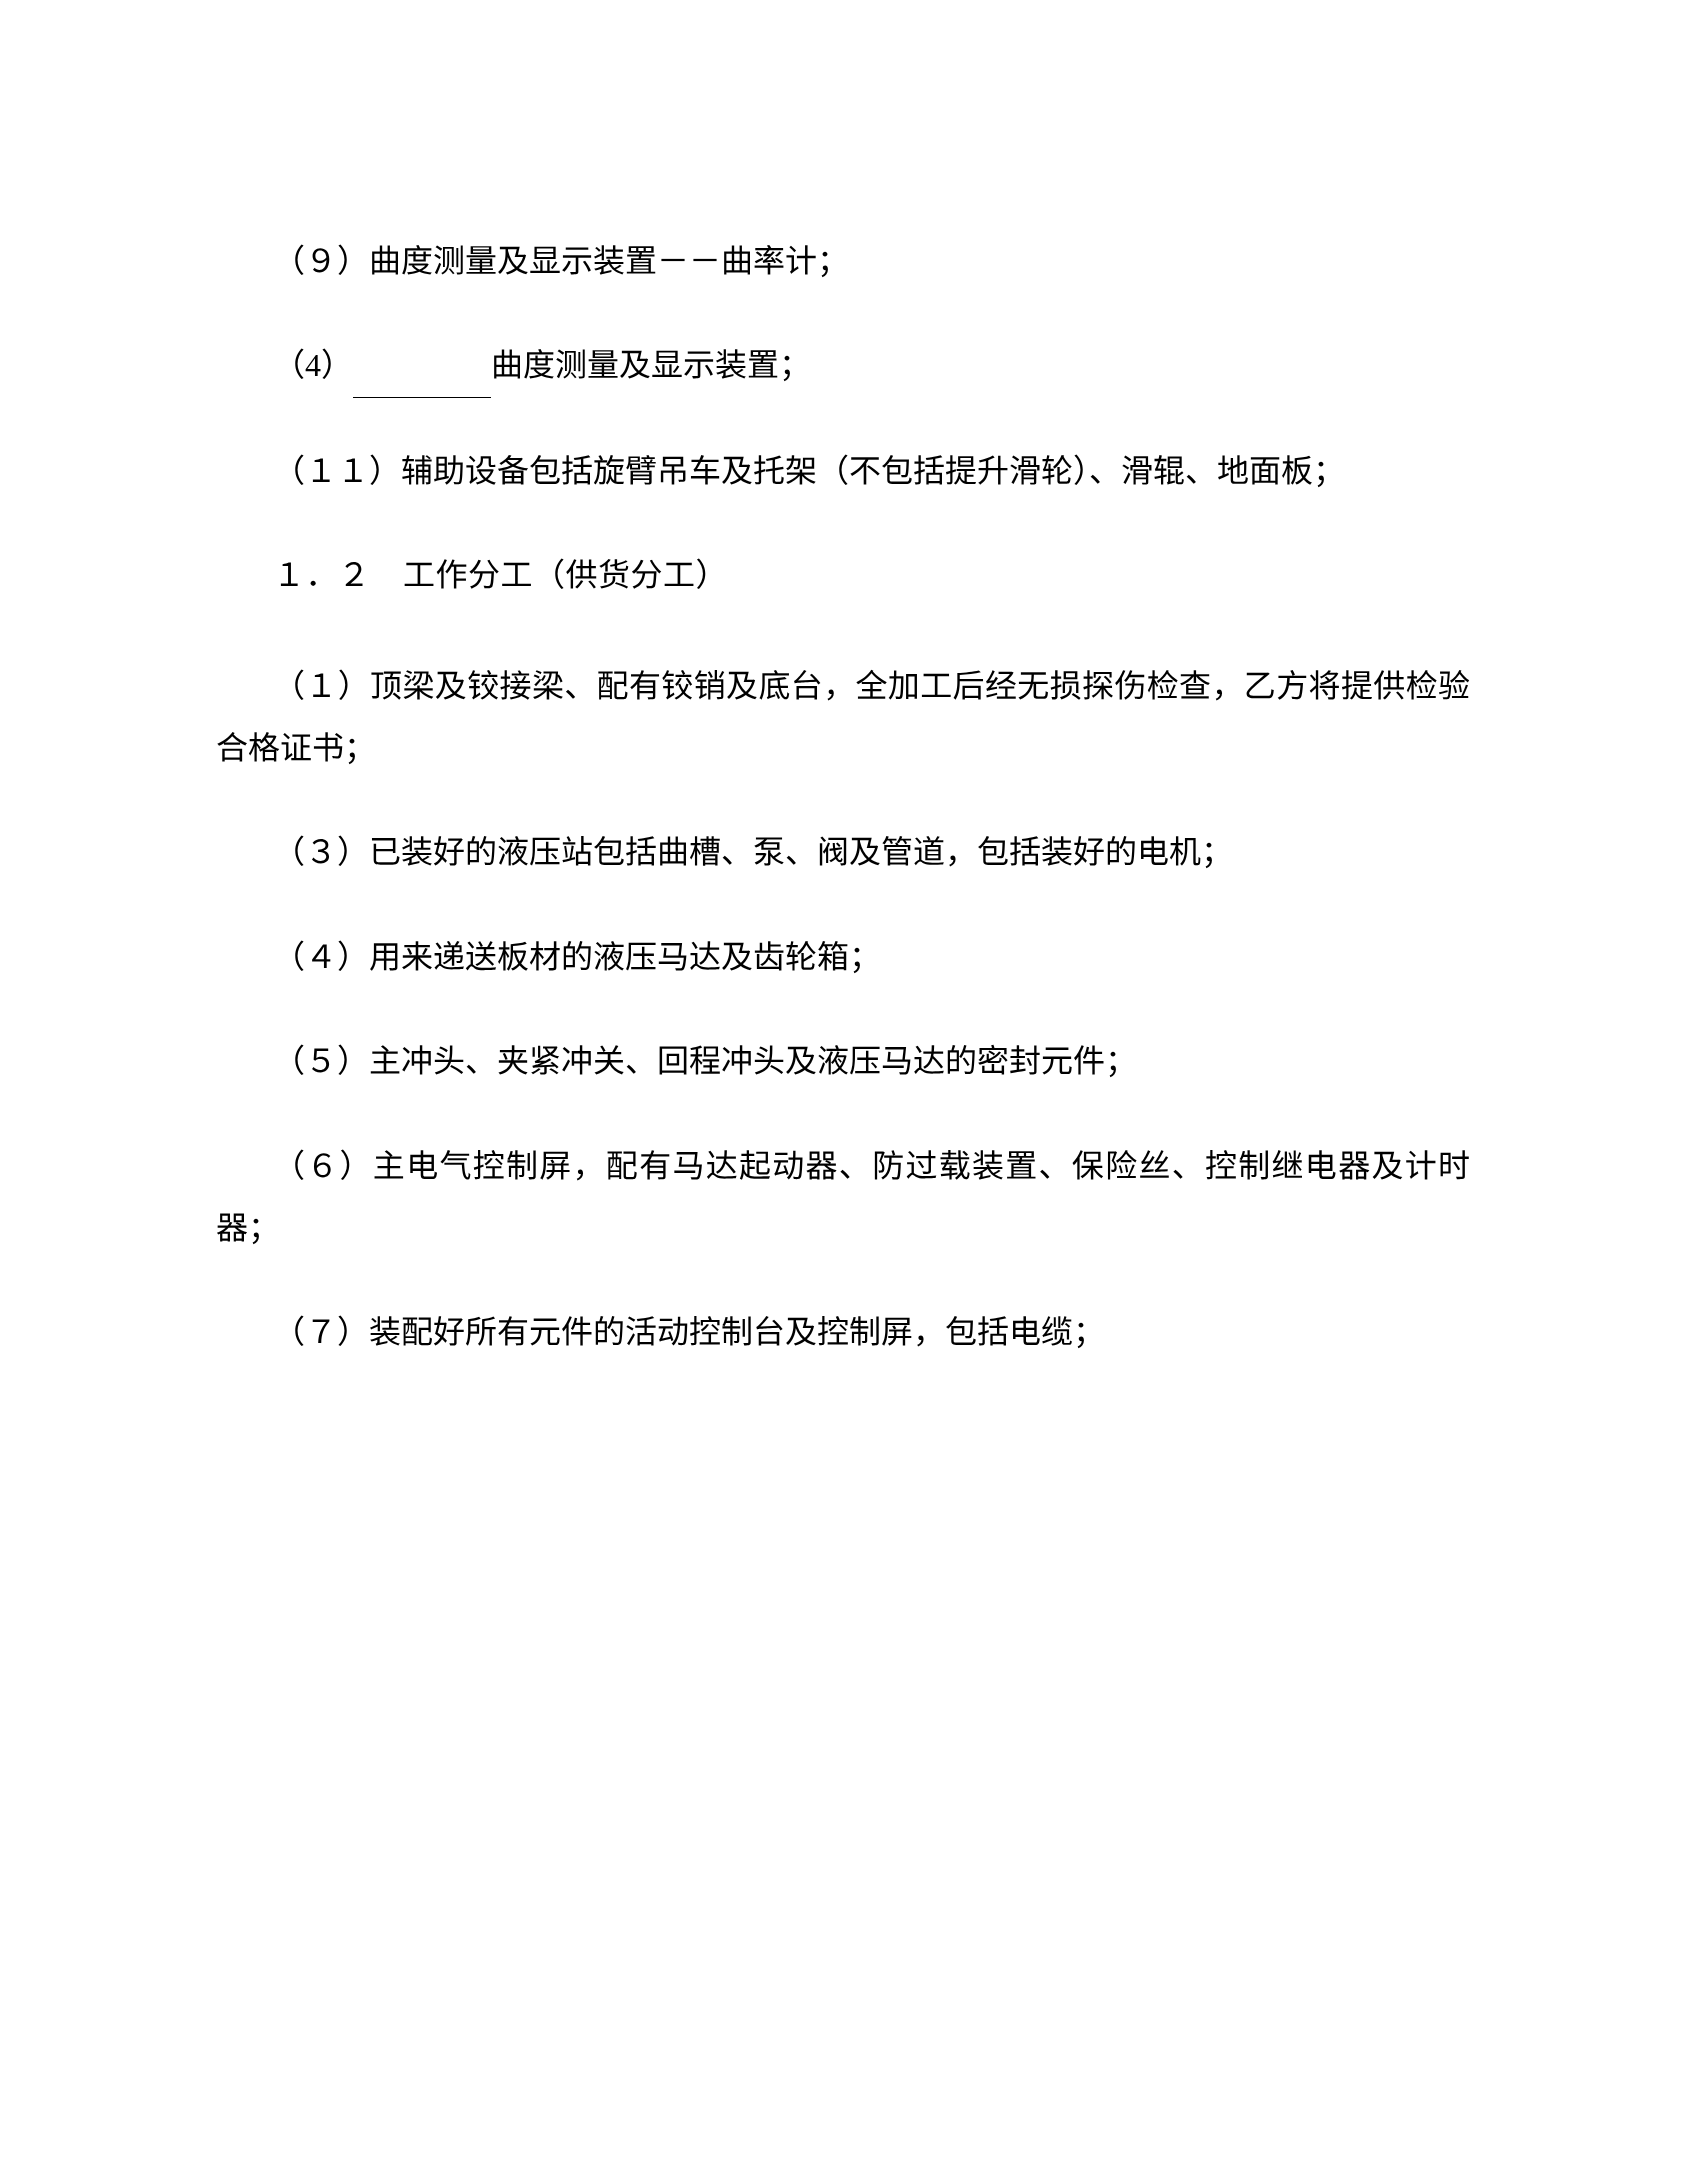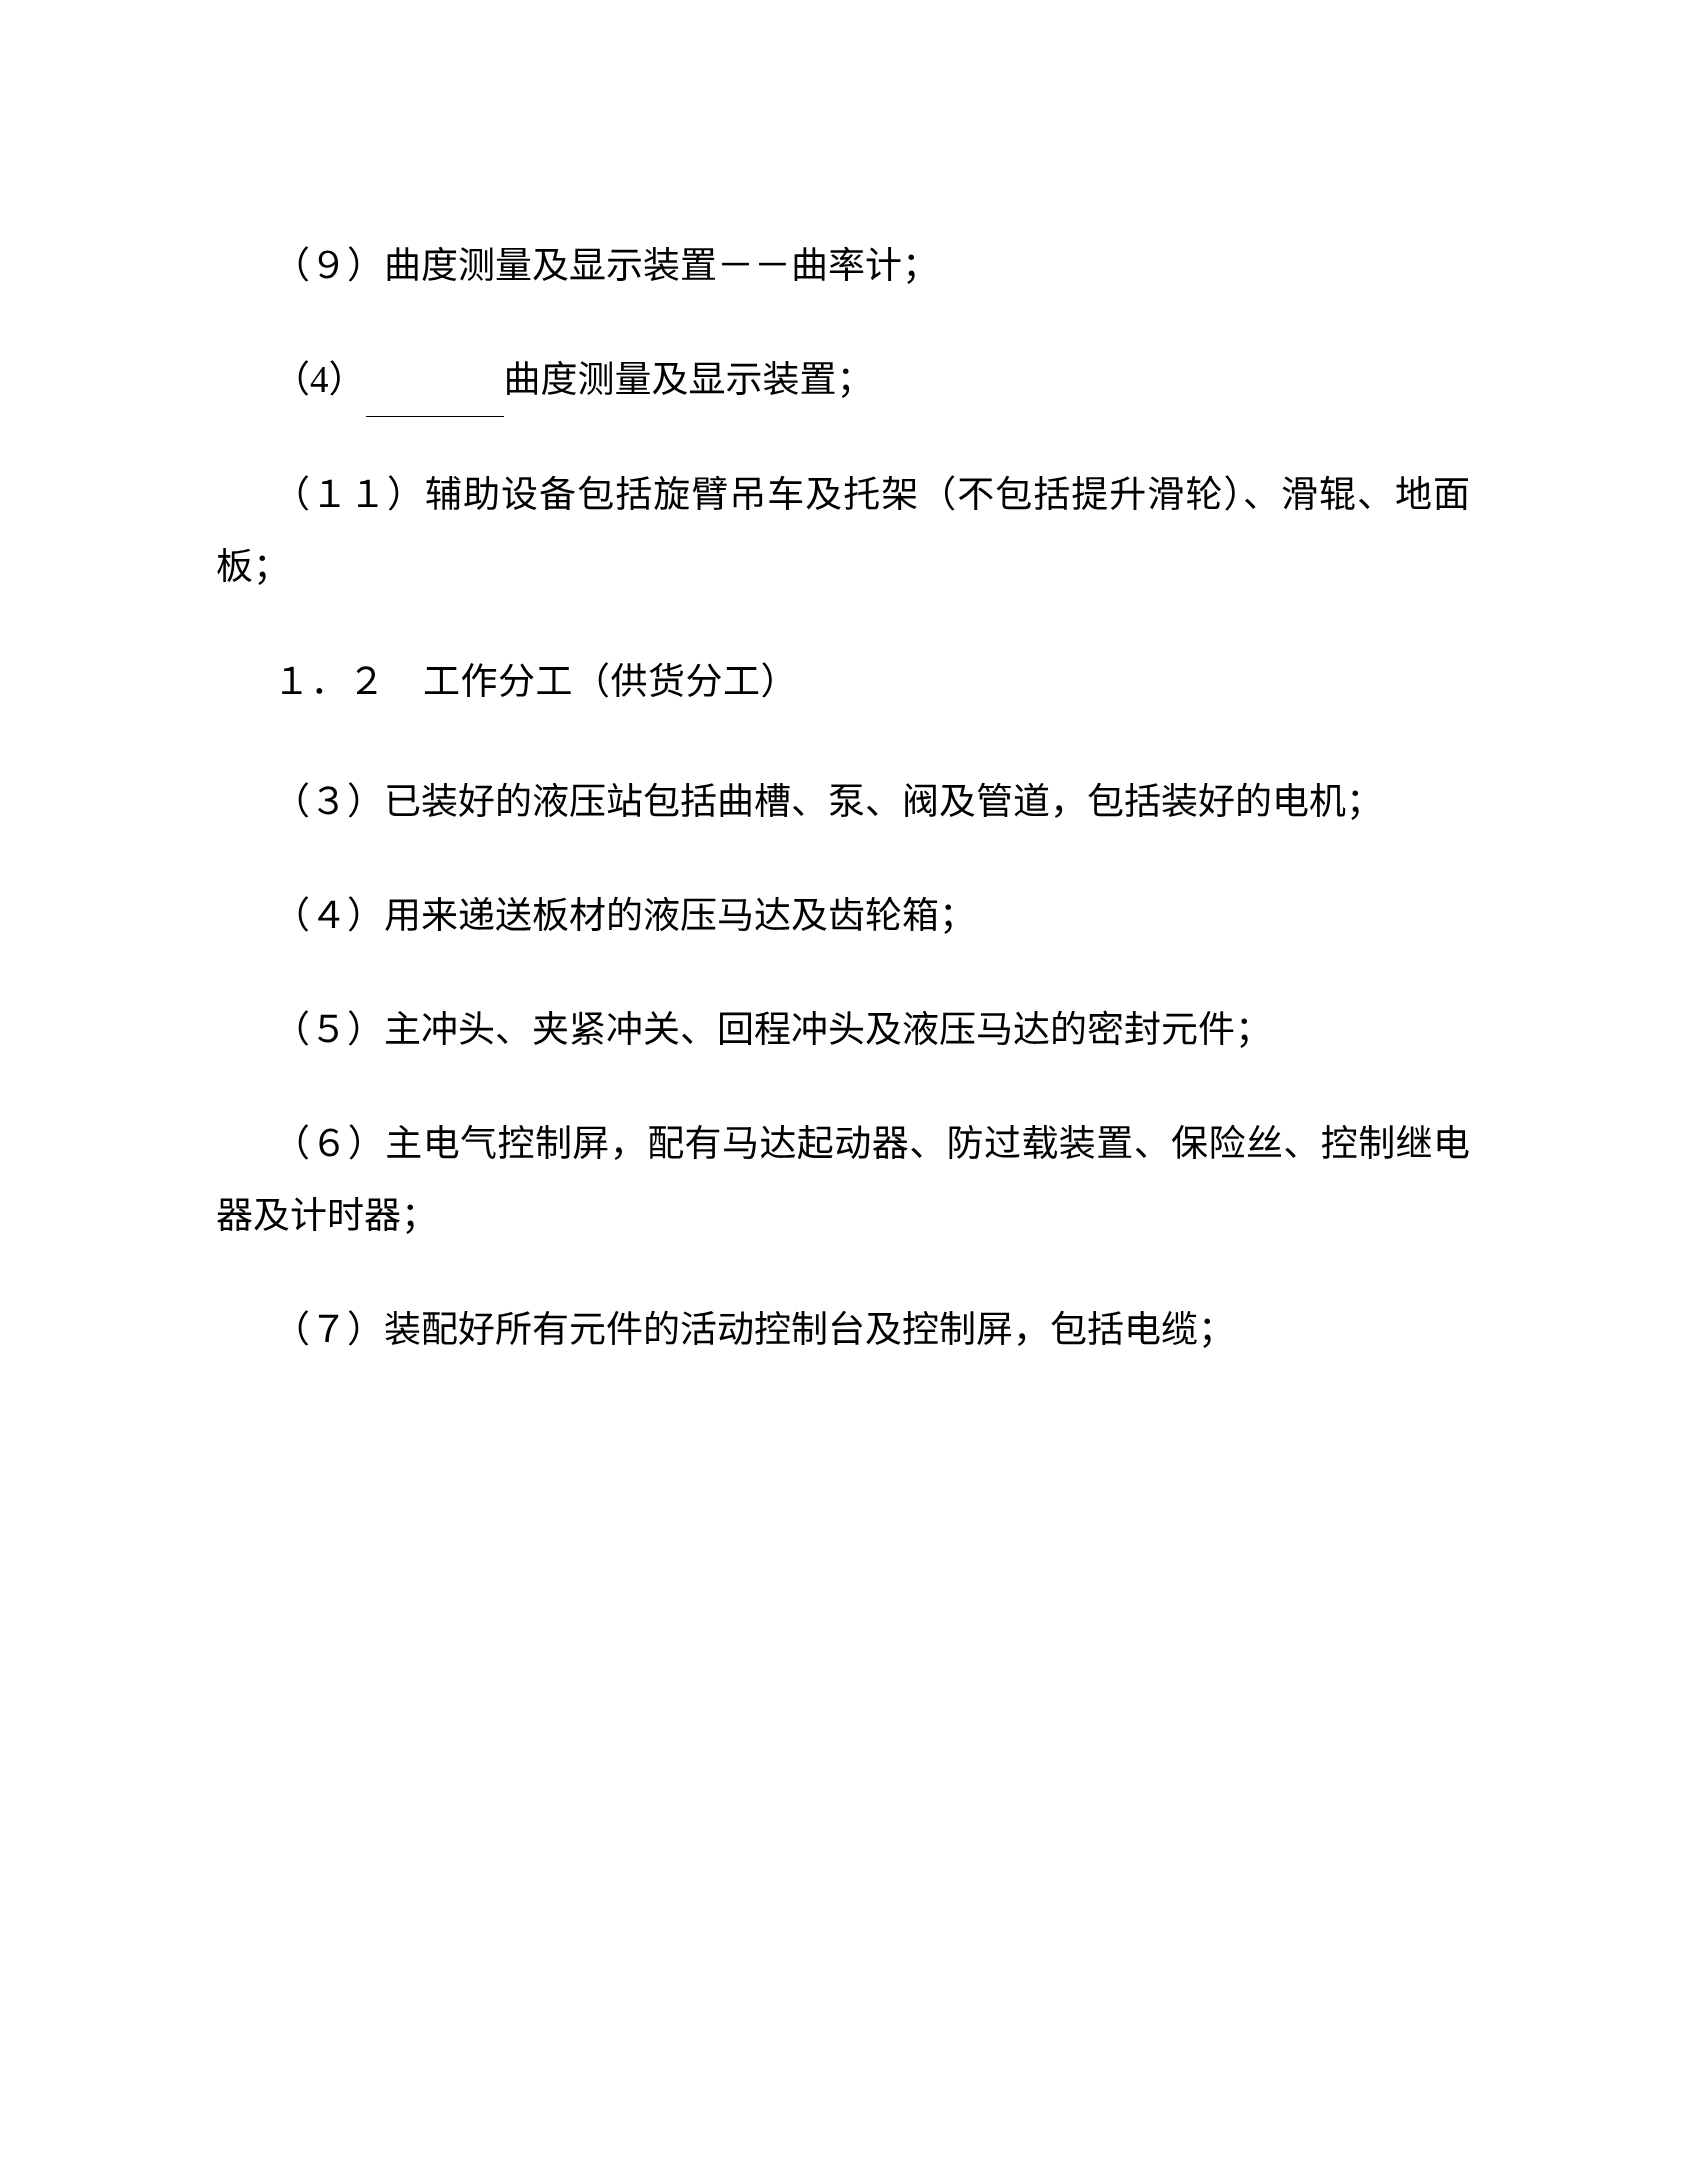--- a/index.html
+++ b/index.html
@@ -15,21 +15,21 @@
   }
   .page {
     position: relative;
     width: 1686px;
     min-height: 2182px;
     box-sizing: border-box;
     padding: 230px 216px 110px 216px;
     background: #ffffff;
   }
   .doc-body {
-    font-size: 37px;
+    font-size: 32px;
     line-height: 1.95;
   }
   .para {
     margin: 0 0 42px 0;
     text-align: justify;
     text-justify: inter-ideograph;
     word-break: break-all;
   }
   .para.indent {
     text-indent: 57px;
@@ -66,20 +66,23 @@
 
     <p class="para indent">
       <span>（１１）辅助设备包括旋臂吊车及托架（不包括提升滑轮）、滑辊、地面板；</span>
     </p>
 
     <p class="para indent heading gap-lg">
       <span>１．２　工作分工（供货分工）</span>
     </p>
 
 
+    <p class="para indent">
+      <span>（１）顶梁及铰接梁、配有铰销及底台，全加工后经无损探伤检查，乙方将提供检验合格证书；</span>
+    </p>
 
 
     <p class="para indent">
       <span>（３）已装好的液压站包括曲槽、泵、阀及管道，包括装好的电机；</span>
     </p>
 
     <p class="para indent">
       <span>（４）用来递送板材的液压马达及齿轮箱；</span>
     </p>
 

